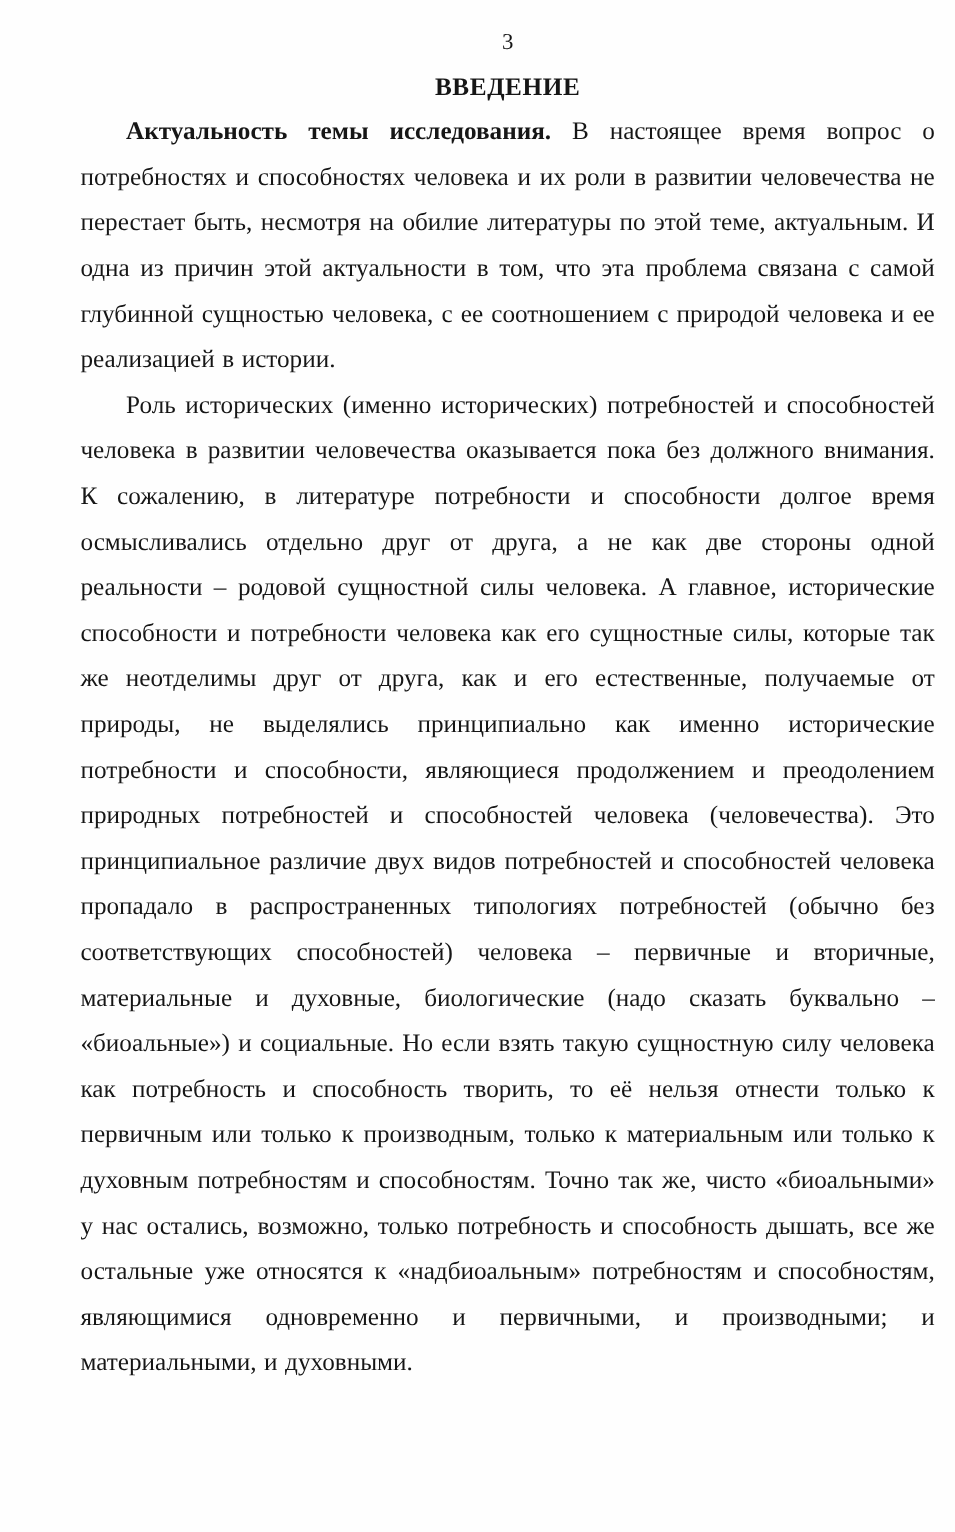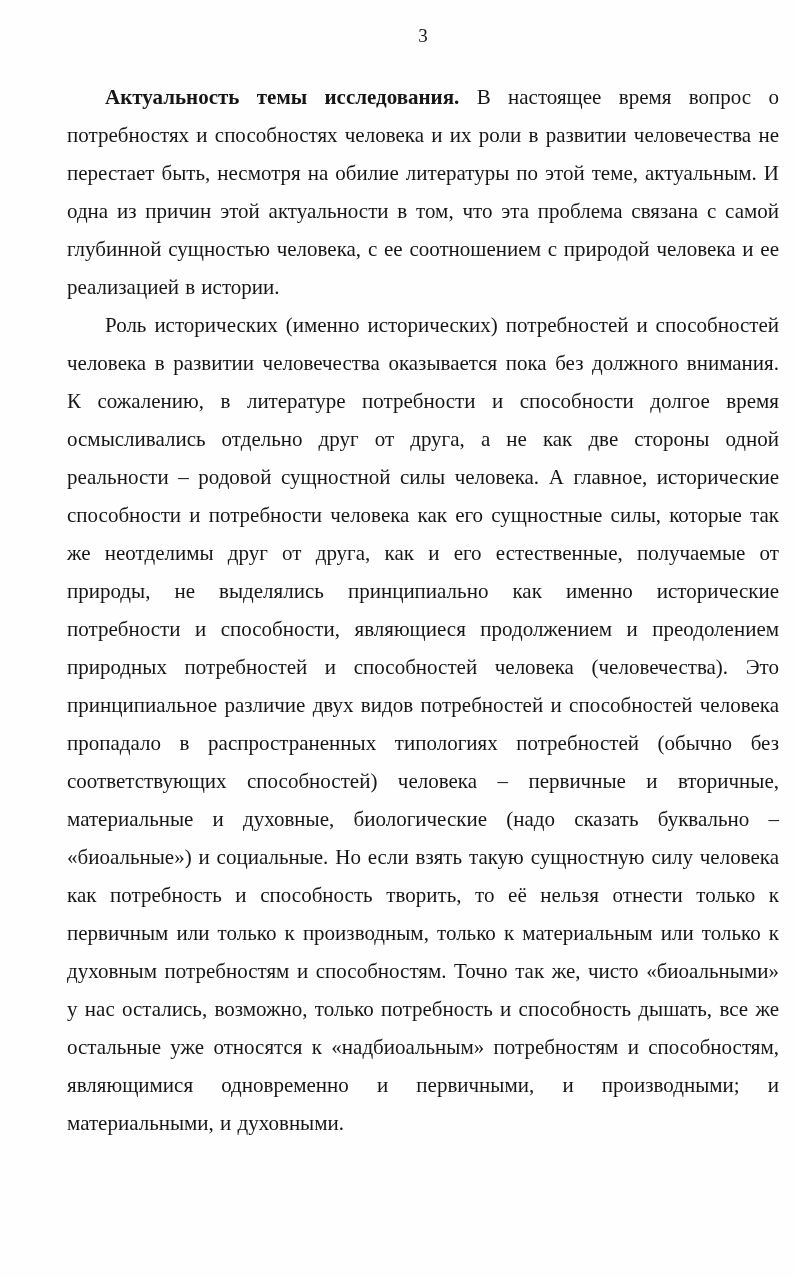--- a/index.html
+++ b/index.html
@@ -26,36 +26,37 @@
   }
   .heading {
     margin: 15px 0 0 0;
     text-align: center;
     font-size: 21px;
     line-height: 22px;
     font-weight: bold;
     letter-spacing: 0.5px;
   }
   .body-text {
-    margin-top: 32px;
+    margin-top: 7px;
   }
   .body-text p {
     margin: 0;
     font-size: 21px;
     line-height: 38px;
     text-align: justify;
     text-indent: 38px;
     word-spacing: 1px;
   }
   .body-text p strong {
     font-weight: bold;
   }
 </style>
 </head>
 <body>
 
 <div class="page">
   <div class="page-number">3</div>
+  <h1 class="heading">ВВЕДЕНИЕ</h1>
   <div class="body-text">
       <p><strong>Актуальность темы исследования. </strong>В настоящее время вопрос о потребностях и способностях человека и их роли в развитии человечества не перестает быть, несмотря на обилие литературы по этой теме, актуальным. И одна из причин этой актуальности в том, что эта проблема связана с самой глубинной сущностью человека, с ее соотношением с природой человека и ее реализацией в истории.</p>
       <p>Роль исторических (именно исторических) потребностей и способностей человека в развитии человечества оказывается пока без должного внимания. К сожалению, в литературе потребности и способности долгое время осмысливались отдельно друг от друга, а не как две стороны одной реальности – родовой сущностной силы человека. А главное, исторические способности и потребности человека как его сущностные силы, которые так же неотделимы друг от друга, как и его естественные, получаемые от природы, не выделялись принципиально как именно исторические потребности и способности, являющиеся продолжением и преодолением природных потребностей и способностей человека (человечества). Это принципиальное различие двух видов потребностей и способностей человека пропадало в распространенных типологиях потребностей (обычно без соответствующих способностей) человека – первичные и вторичные, материальные и духовные, биологические (надо сказать буквально – «биоальные») и социальные. Но если взять такую сущностную силу человека как потребность и способность творить, то её нельзя отнести только к первичным или только к производным, только к материальным или только к духовным потребностям и способностям. Точно так же, чисто «биоальными» у нас остались, возможно, только потребность и способность дышать, все же остальные уже относятся к «надбиоальным» потребностям и способностям, являющимися одновременно и первичными, и производными; и материальными, и духовными.</p>
     </div>
 </div>
 
 </body></html>

